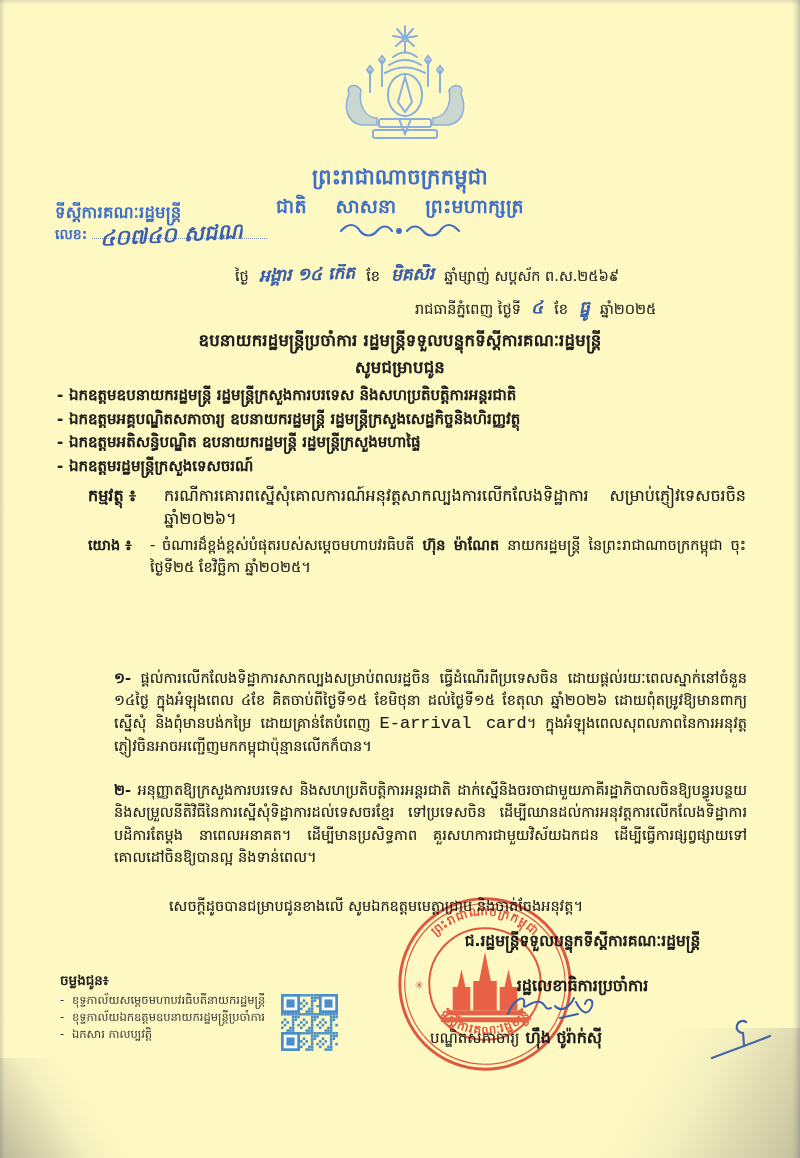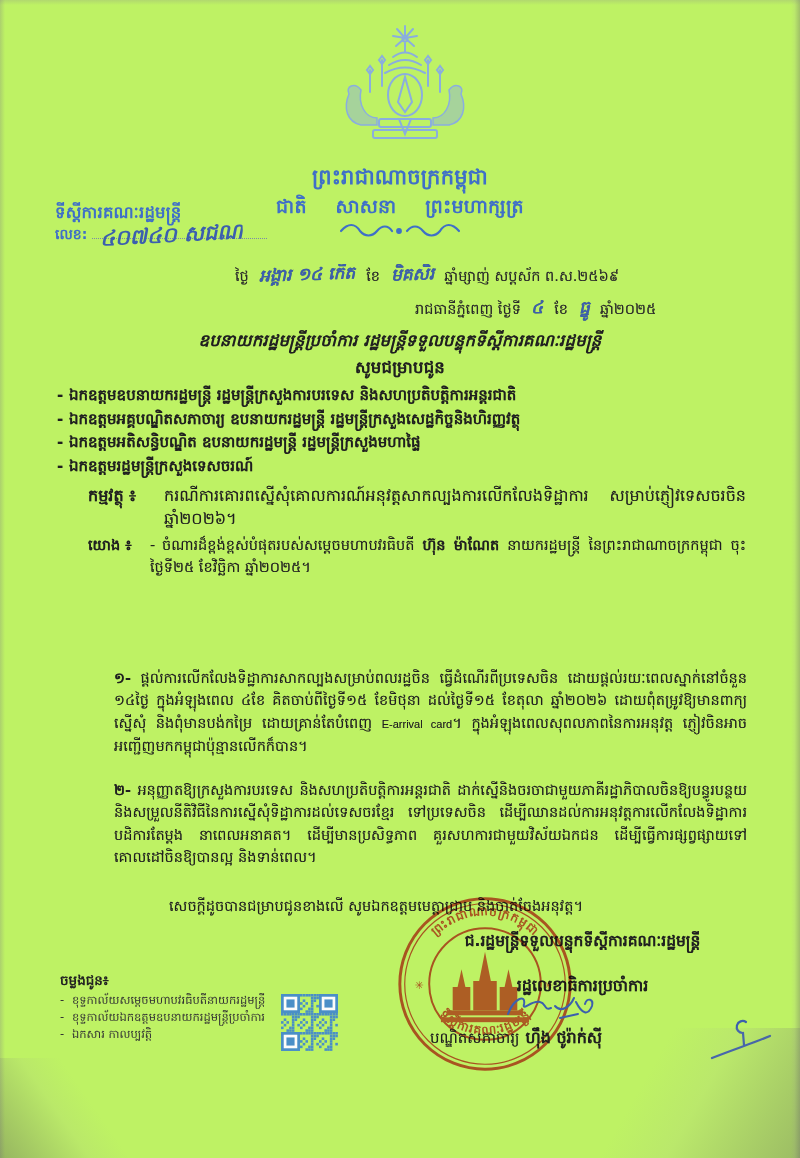--- a/index.html
+++ b/index.html
@@ -1,16 +1,16 @@
 <!DOCTYPE html>
 <html><head>
 <meta charset="utf-8">
 <style>
   html,body{margin:0;padding:0;background:#9a9a9a;}
-  .page{position:relative;width:800px;height:1158px;margin:0 auto;background:#bef264;
+  .page{position:relative;width:800px;height:1158px;margin:0 auto;background:#fef9c3;
         overflow:hidden;font-family:"DejaVu Sans",sans-serif;color:#1f1f1f;}
   .abs{position:absolute;}
   .center{left:0;width:100%;text-align:center;}
   .bold{font-weight:bold;}
   .blue{color:#3f6fc8;}
   .kh{letter-spacing:.2px;}
   .nowrap{white-space:nowrap;overflow:hidden;}
   .clip{overflow:hidden;}
   .just{text-align:justify;word-break:break-word;}
   .hand{color:#3b5fae;font-style:italic;font-weight:600;display:inline-block;transform:rotate(-2deg);}
@@ -20,38 +20,38 @@
   .kingdom{top:163px;font-size:21px;}
   .motto{top:194px;font-size:19px;word-spacing:22px;}
   .office{left:55px;top:202px;font-size:16.5px;}
   .refrow{left:55px;top:224px;font-size:14px;}
   .dotline{display:inline-block;width:175px;border-bottom:1.5px dotted #7a8aa8;height:14px;vertical-align:baseline;}
   .refnum{left:100px;top:221px;font-size:21px;transform:rotate(-3deg);}
   .dl1{left:235px;top:264px;font-size:14.5px;}
   .dl2{left:415px;top:297px;font-size:14.5px;}
   .dl1 .hand,.dl2 .hand{font-size:17px;position:relative;top:-1px;margin:0 6px;}
   
-  .title1{top:330px;font-size:16.5px;font-style:italic;}
+  .title1{top:330px;font-size:16.5px;}
   .title2{top:357px;font-size:16.5px;}
   .recips{left:57px;top:385px;width:700px;font-size:15px;font-weight:bold;}
   .recips .row{height:23.5px;white-space:nowrap;overflow:hidden;}
   .dash{display:inline-block;width:12px;}
   
   .subject{left:88px;top:484px;display:flex;font-size:16px;line-height:23px;}
   .subject .lbl{width:76px;flex:none;}
   .subject .txt{width:582px;height:48px;}
   .refs{left:88px;top:534px;display:flex;font-size:14.5px;line-height:22px;}
   .refs .lbl{width:62px;flex:none;}
   .refs .item{width:596px;height:44px;margin-bottom:2px;}
   
   .intro{left:57px;top:617px;width:690px;height:46px;font-size:14.5px;line-height:23px;text-indent:112px;}
   .pt{font-size:14.5px;line-height:22.3px;}
   .pt1{left:114px;top:667px;width:633px;height:110px;}
   .pt2{left:114px;top:779px;width:633px;height:114px;}
-  .latin{font-family:Liberation Sans, sans-serif;font-size:11px;}
+  .latin{font-family:Liberation Mono, monospace;font-size:17px;}
   .closing{left:57px;top:897px;width:690px;height:25px;font-size:14.5px;text-indent:112px;}
   
   .sigblock{left:410px;top:931px;width:345px;text-align:center;}
   .sigfor{font-size:15.5px;height:23px;}
   .sigtitle{font-size:16px;margin-top:21px;height:24px;}
   .nameline{left:430px;top:1027px;font-size:15px;}
   .nameline .nm{font-size:16px;font-weight:bold;margin-left:6px;}
   
   .copies{left:60px;top:940px;width:230px;font-size:11.5px;line-height:17px;color:#333;margin-top:32px;}
   .copies .hd{font-size:13.5px;font-weight:bold;margin-bottom:3px;color:#222;}

